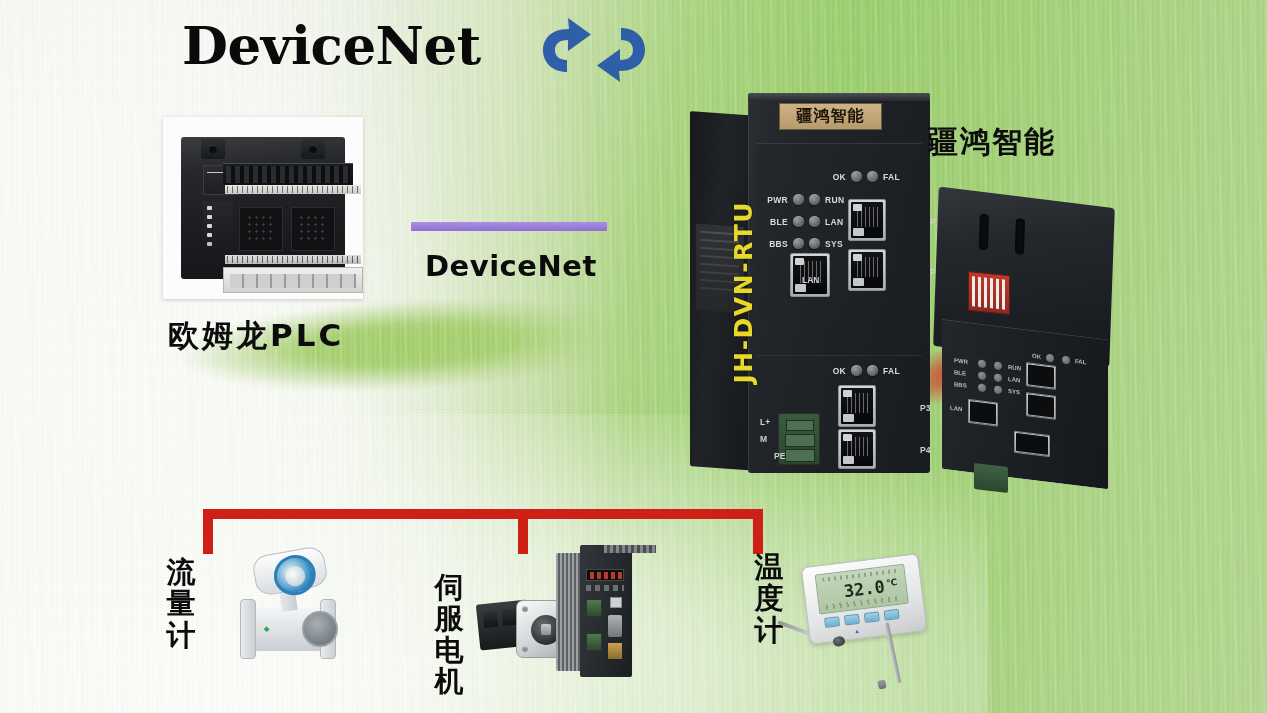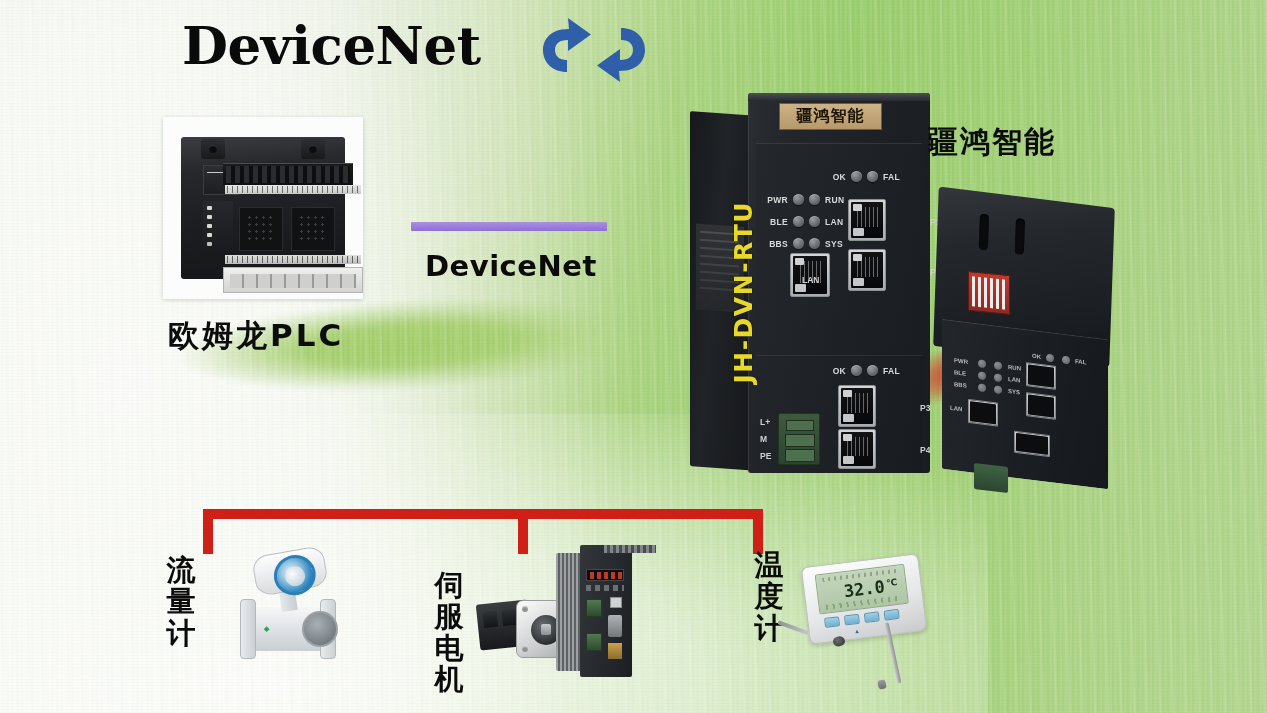--- a/index.html
+++ b/index.html
@@ -386,21 +386,21 @@
   .bus-v {
     position:absolute; width:10px; background:#cf2018;
   }
   #bus-drop-1 { left:203px; top:509px; height:45px; }
   #bus-drop-2 { left:518px; top:509px; height:45px; }
   #bus-drop-3 { left:753px; top:509px; height:45px; }
 
   
   .vlabel {
     position:absolute;
-    font-family:Liberation Mono, monospace;
+    font-family:Liberation Sans, sans-serif;
     font-size:29px; font-weight:bold; color:#0b0b0b;
     line-height:1.08; text-align:center; width:34px;
     letter-spacing:0;
   }
   #lbl-flow { left:164px; top:557px; }
   #lbl-servo { left:432px; top:572px; }
   #lbl-temp { left:752px; top:552px; }
 
   
   .flow { position:absolute; left:228px; top:549px; width:118px; height:120px; }
@@ -714,21 +714,21 @@
     <div class="inner">
         <span class="tab"></span>
         <span class="tab2"></span>
       </div>
   </div>
   <div class="port-lbl" style="left:190px; top:352px;">P4</div>
 
   <div class="term-block"></div>
   <div class="term-lbl" style="left:70px; top:324px;">L+</div>
   <div class="term-lbl" style="left:70px; top:341px;">M</div>
-  <div class="term-lbl" style="left:70px; top:358px;">PE</div>
+  <div class="term-lbl" style="left:84px; top:358px;">PE</div>
 </div>
 
 <div class="lbl-brand-right">疆鸿智能</div>
 
 <div class="gw2">
   <div class="gw2-top">
     <div class="gw2-slot1"></div>
     <div class="gw2-slot2"></div>
   </div>
   <div class="dip"></div>

